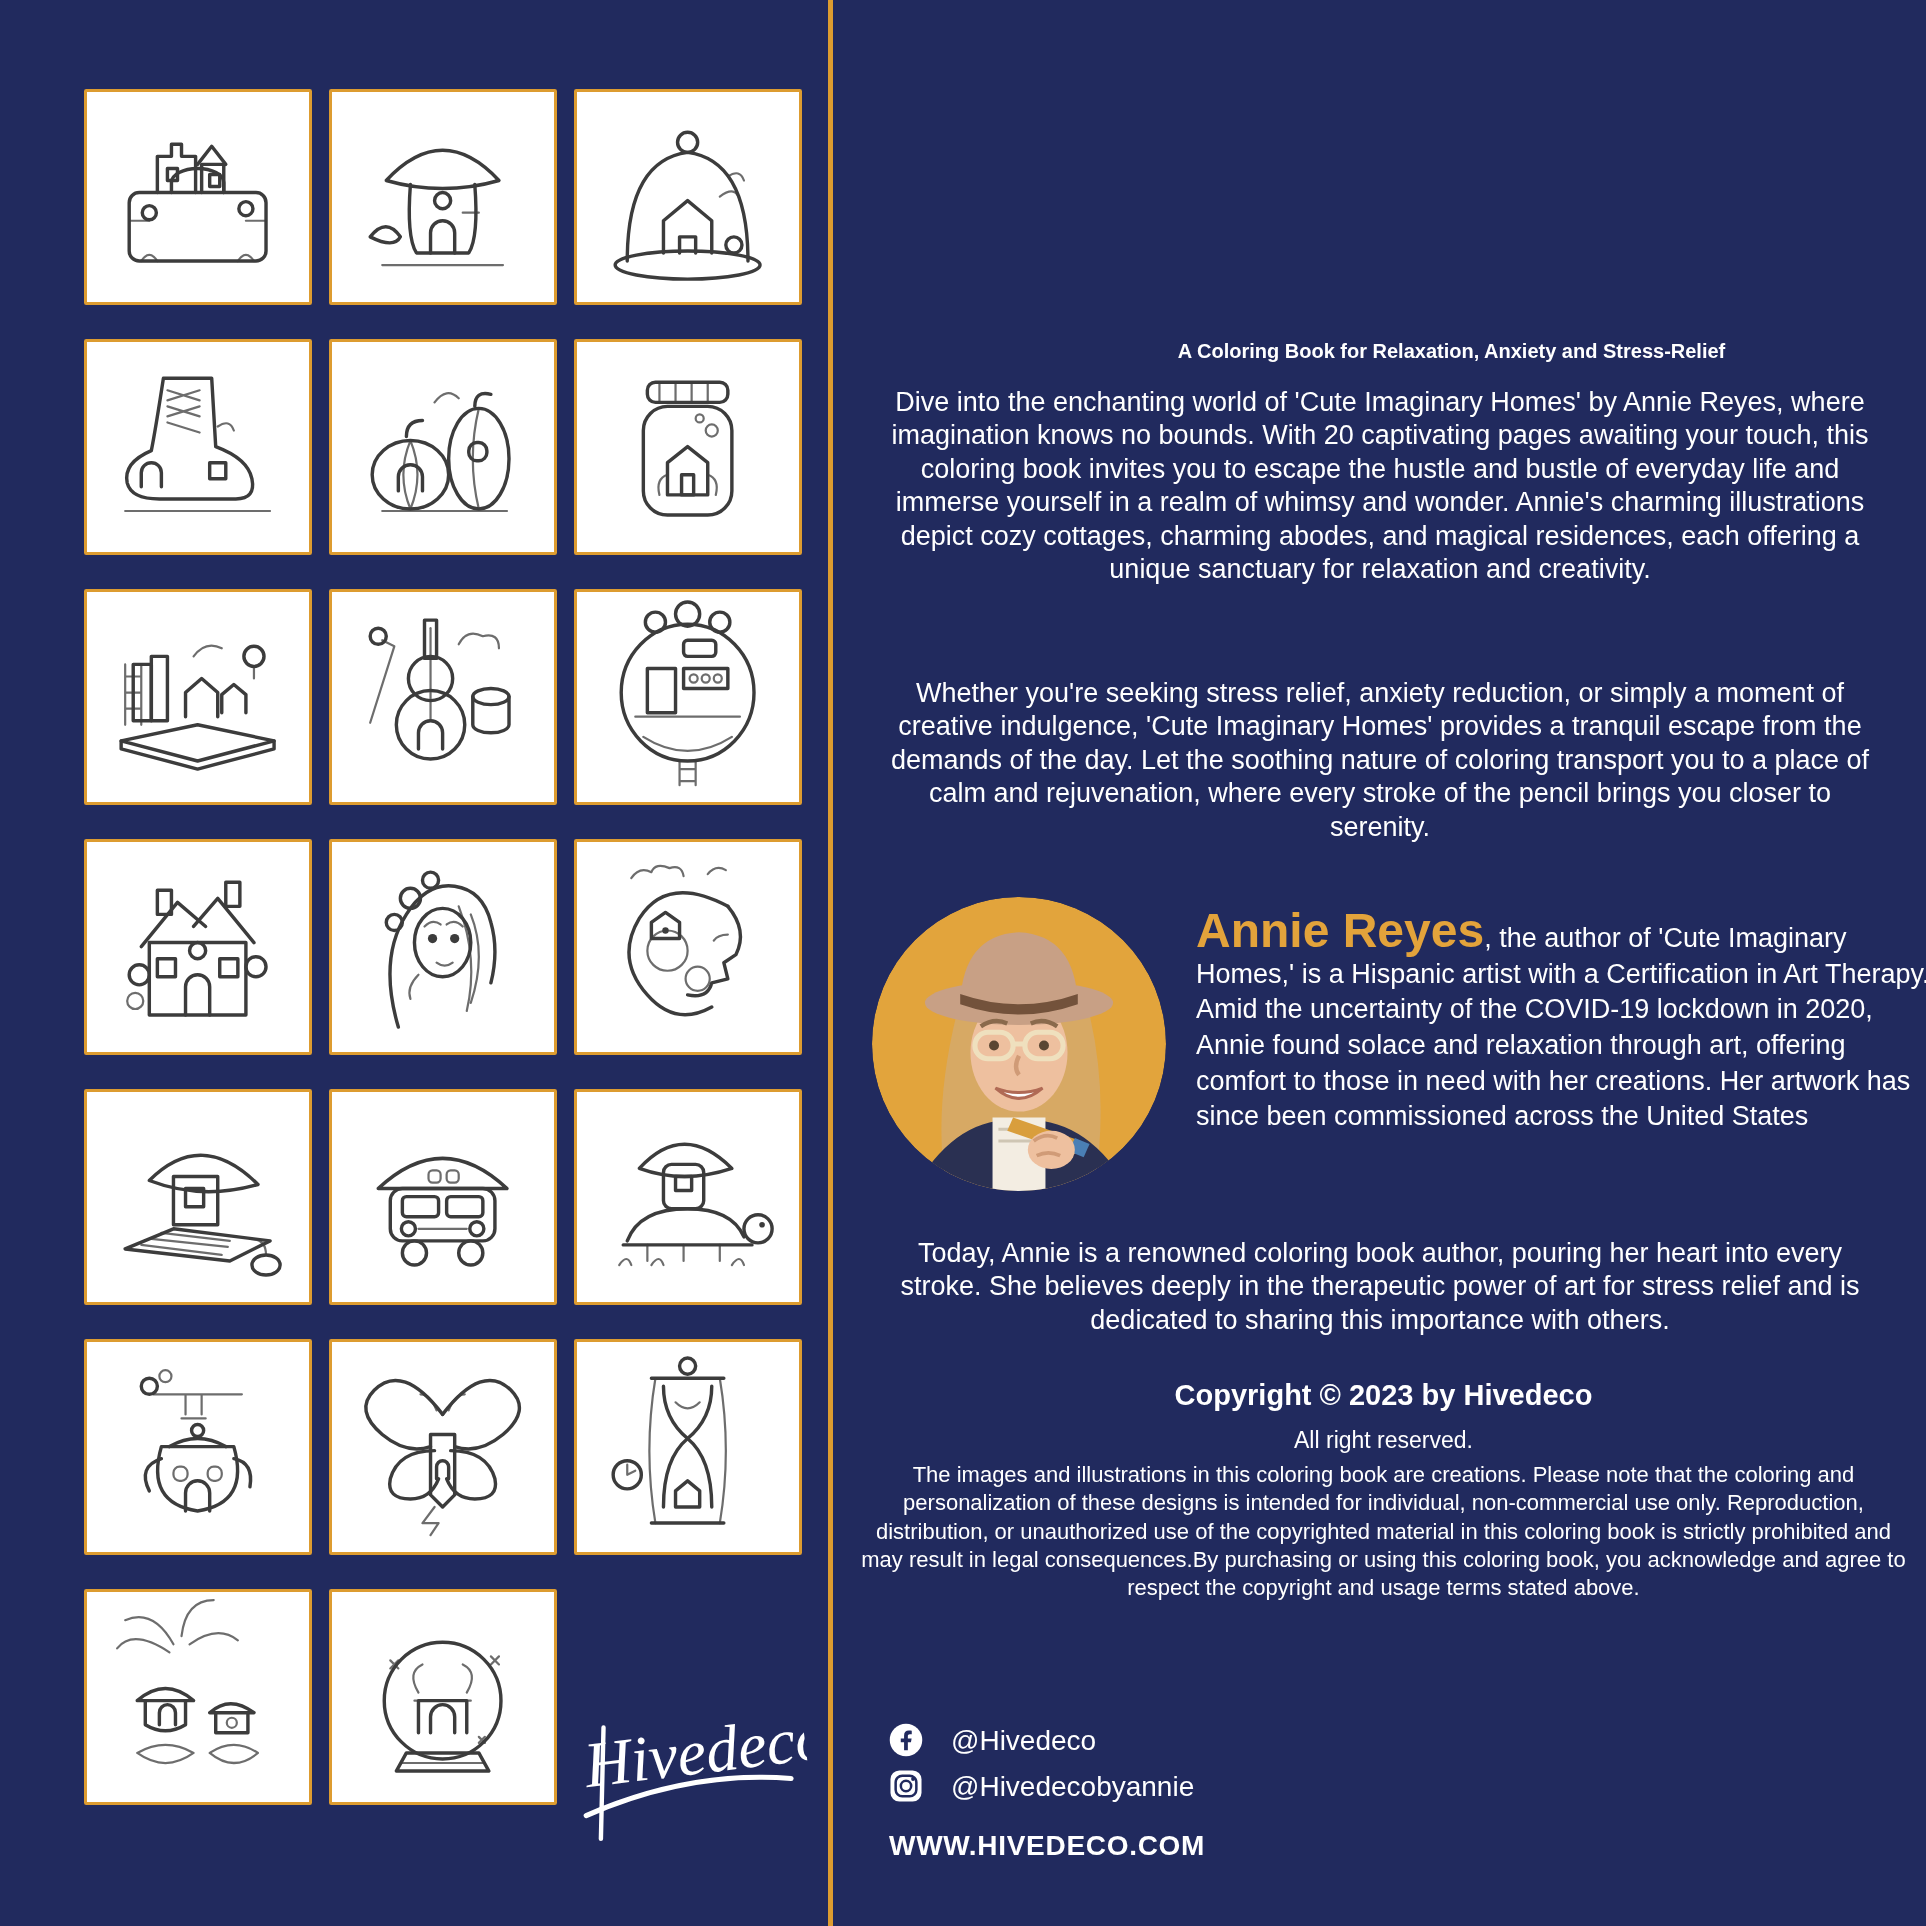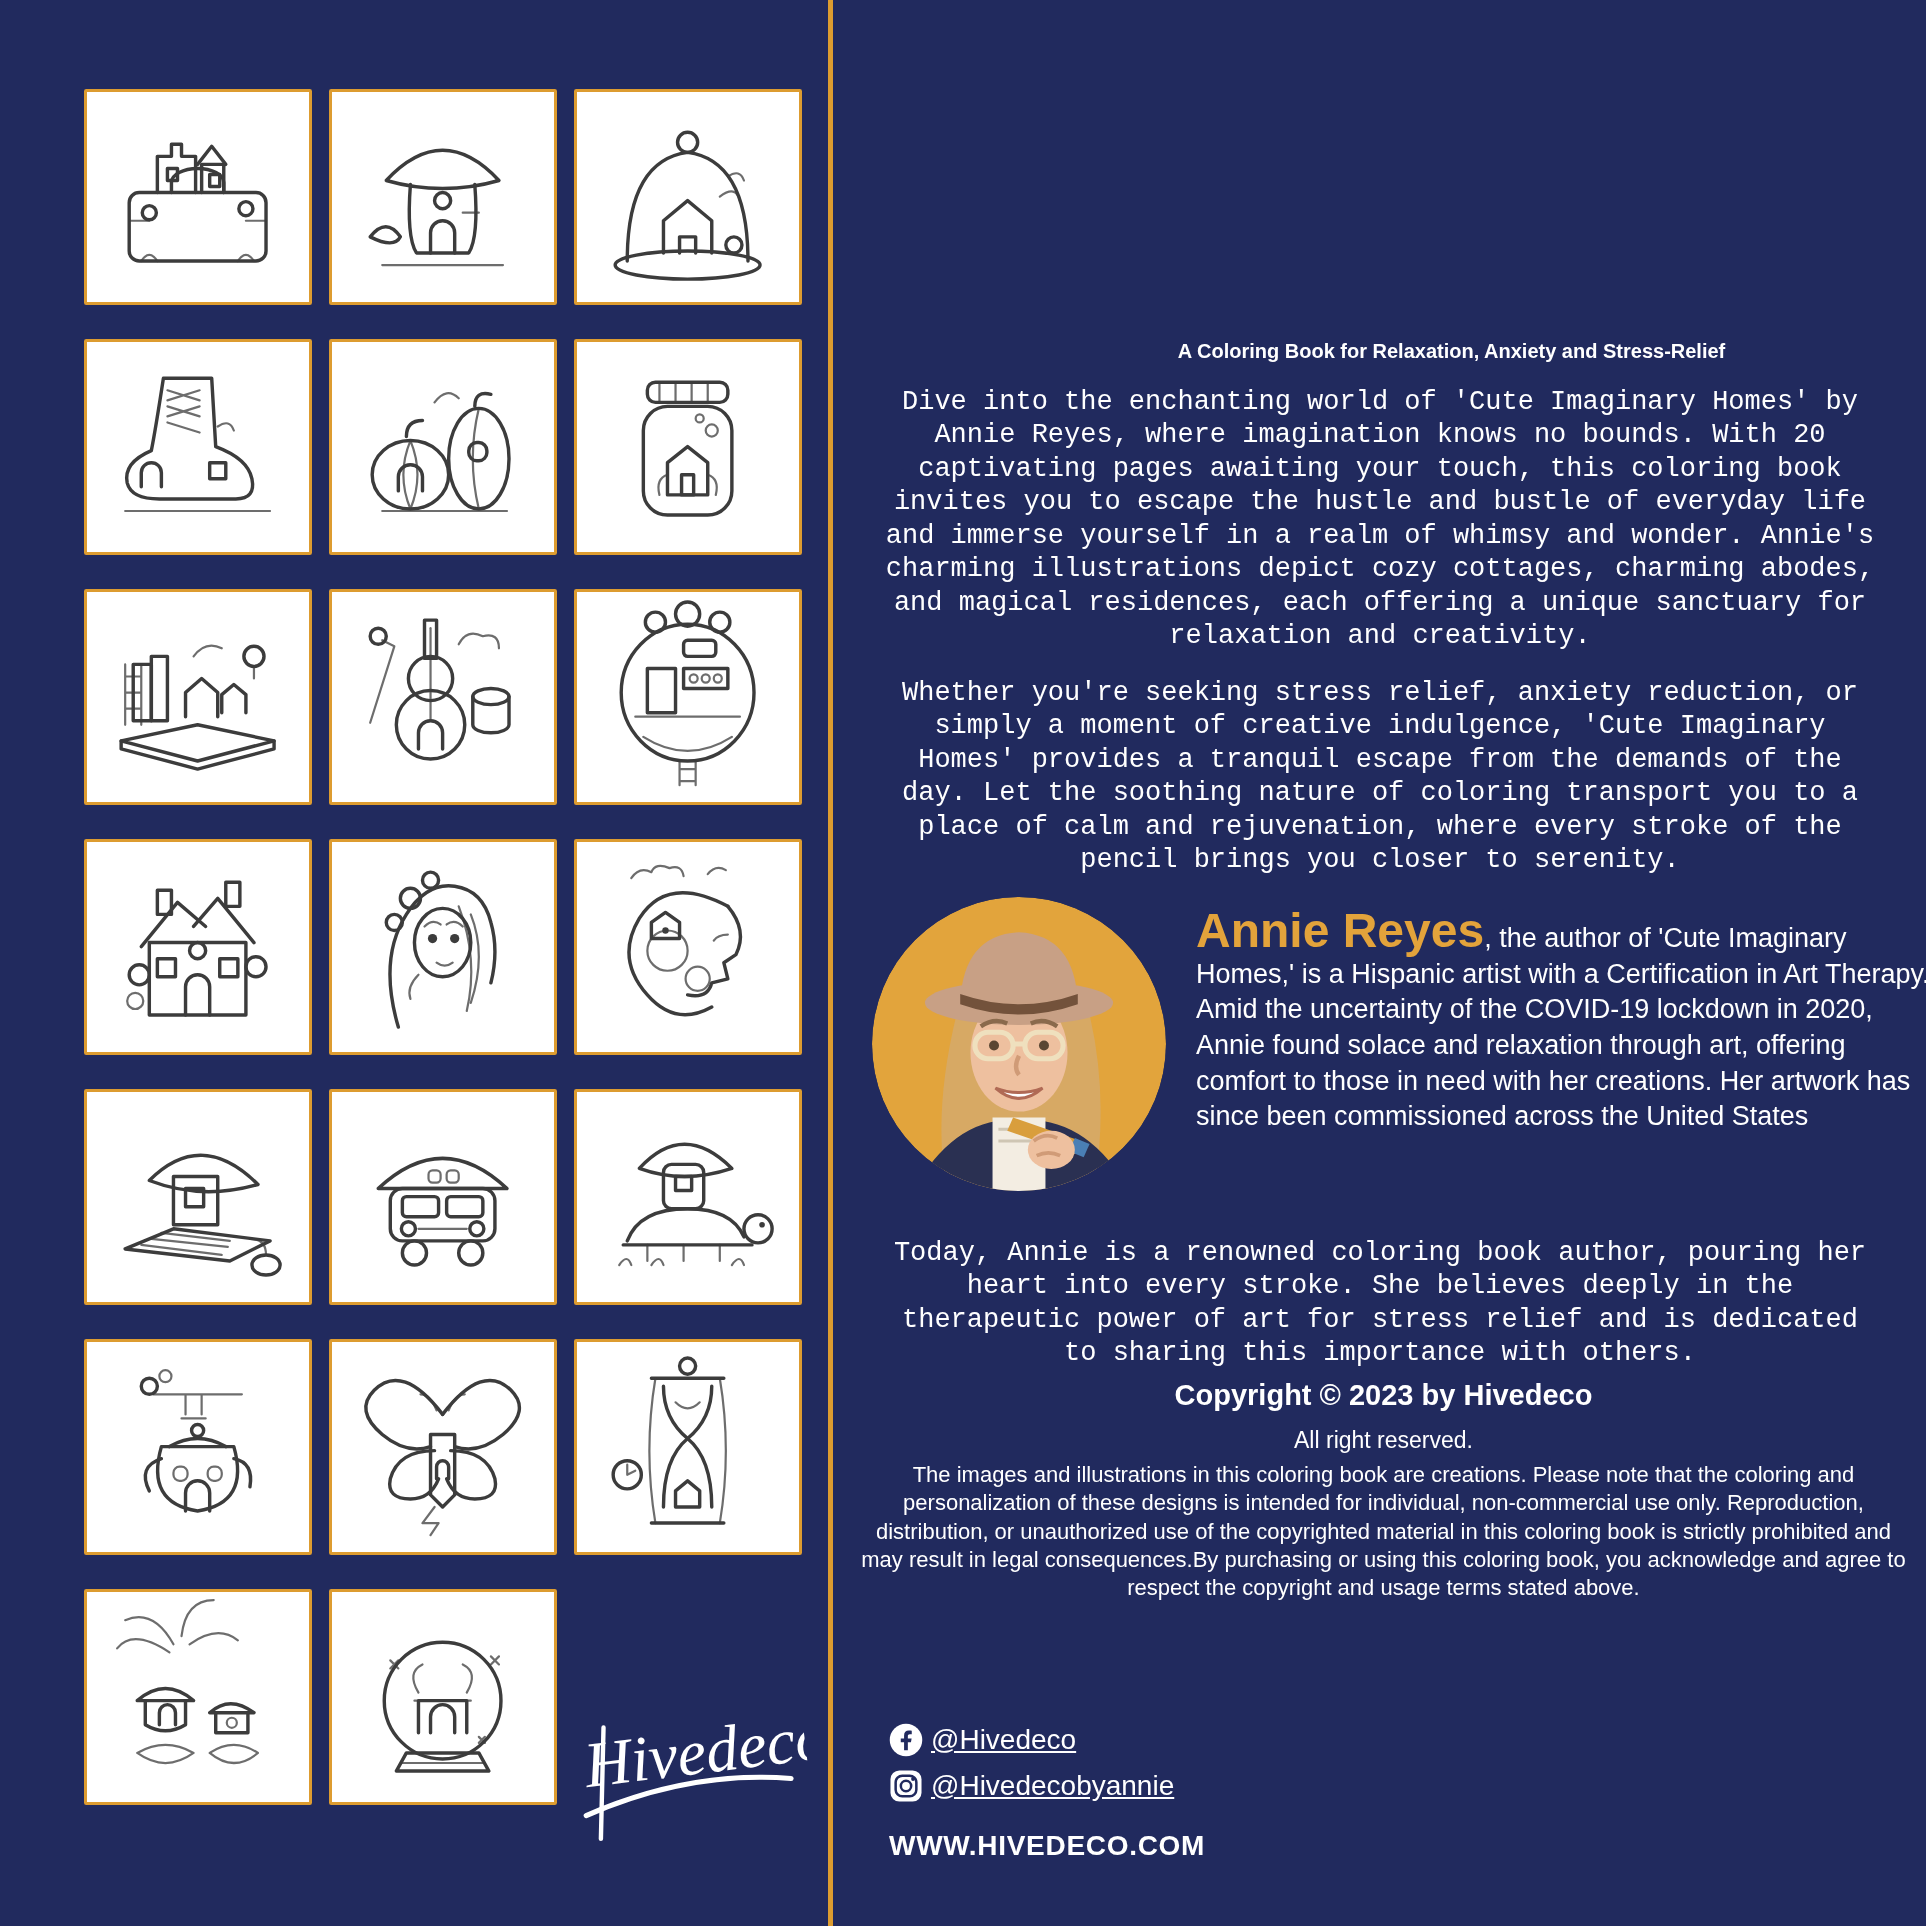--- a/index.html
+++ b/index.html
@@ -25,37 +25,37 @@
   .script-title{position:absolute;left:1151px;top:68px;z-index:2;
         font-family:"Liberation Serif",serif;font-style:italic;font-weight:400;
         font-size:220px;line-height:.95;color:#E3A33B;letter-spacing:-5.9px;
         text-shadow:0 0 17.6px rgba(227,163,59,.35);}
   .main-title{position:absolute;left:833px;top:252px;width:1093px;z-index:3;text-align:center;
         font-size:71px;font-weight:bold;letter-spacing:0.7px;color:#FFFFFF;
         text-shadow:0 0 11.7px rgba(255,255,255,.55);}
   .subtitle{position:absolute;left:833px;top:340px;width:1237px;text-align:center;
         font-size:20px;font-weight:bold;color:#FFFFFF;}
   .para{position:absolute;left:881px;width:998px;text-align:center;
-        font-size:27px;line-height:1.24;font-weight:300;font-family:Liberation Mono, monospace;}
+        font-size:27px;line-height:1.24;font-weight:300;}
   .para-1{top:386px;}
   .para-2{top:677px;}
   .para-today{top:1237px;}
 
   .author-photo{position:absolute;left:872px;top:897px;width:294px;height:294px;}
   .bio{position:absolute;left:1196px;top:907px;width:734px;text-align:left;
        font-size:27px;line-height:1.32;}
   .bio .author-name{font-size:48px;font-weight:bold;color:#E3A33B;line-height:1;}
 
   .copyright{position:absolute;left:855px;top:1379px;width:1057px;text-align:center;}
   .copyright .c-title{font-size:29px;font-weight:bold;}
   .copyright .c-reserved{font-size:23px;font-weight:normal;margin-top:15px;}
   .copyright .c-body{font-size:22px;line-height:1.28;margin-top:7.3px;}
 
   .social{position:absolute;left:889px;top:1723px;display:flex;flex-direction:column;gap:11.7px;}
-  .social-row{display:flex;align-items:center;gap:8px;text-decoration:underline;}
+  .social-row{display:flex;align-items:flex-end;gap:28px;}
   .social-row .icon{width:34px;height:34px;flex:0 0 34px;}
   .social-row .handle{font-size:28px;}
   .website{position:absolute;left:889px;top:1830px;font-size:28px;font-weight:bold;letter-spacing:0.7px;}
 </style>
 </head>
 <body>
 
 <div class="page">
 
   <div class="grid">

